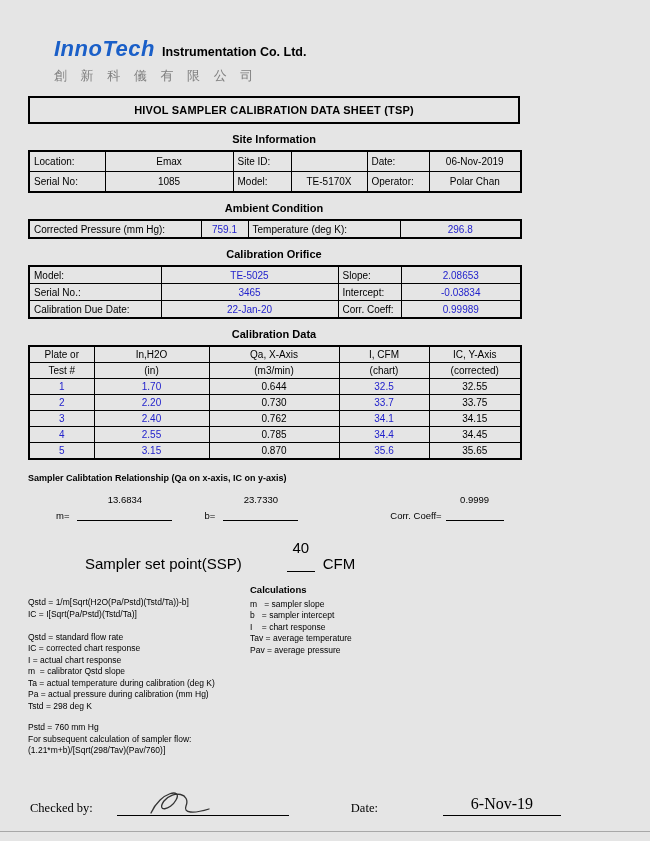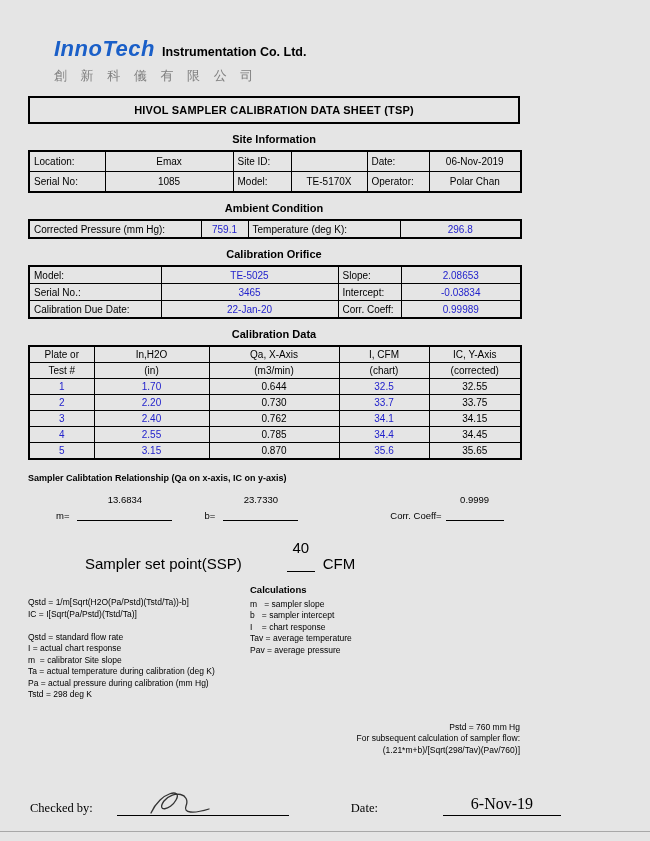--- a/index.html
+++ b/index.html
@@ -42,21 +42,21 @@
   .w28{width:28px;}
   .ssp-row{display:flex;align-items:flex-end;margin-top:18px;font-size:15px;}
 
   
   .calc-grid{display:flex;margin-top:12px;font-size:8.5px;line-height:11.5px;}
   .calc-left{width:222px;padding-top:13px;}
   .calc-right{flex:1;}
   .calc-line{white-space:pre;}
   .calc-heading{font-weight:bold;font-size:9.5px;margin-bottom:3px;}
   .calc-gap{height:11.5px;}
-  .notes{margin-top:21px;font-size:8.5px;line-height:11.5px;text-align:right;}
+  .notes{margin-top:10px;font-size:8.5px;line-height:11.5px;}
 
   
   .sign-row{position:absolute;left:30px;top:790px;width:592px;display:flex;align-items:flex-end;font-family:"Liberation Serif",serif;font-size:12.5px;gap:20px;}
   .sig-line{display:inline-block;width:172px;border-bottom:1px solid #000;position:relative;height:26px;margin-left:4px;}
   .sig-scribble{position:absolute;left:30px;bottom:-2px;}
   .date-label{margin-left:42px;}
   .date-line{display:inline-block;width:118px;border-bottom:1px solid #000;text-align:center;font-size:16px;margin-left:45px;padding-bottom:2px;}
   .bottom-rule{position:absolute;left:0;right:0;bottom:9px;height:1px;background:#a8a8a8;}
 </style>
 </head>
@@ -229,22 +229,23 @@
       <span class="uline w28" style="margin-left:45px">40</span>
       <span style="margin-left:8px">CFM</span>
     </div>
 
     <div class="calc-grid">
       <div class="calc-left">
         <div class="calc-line">Qstd = 1/m[Sqrt(H2O(Pa/Pstd)(Tstd/Ta))-b]</div>
         <div class="calc-line">IC = I[Sqrt(Pa/Pstd)(Tstd/Ta)]</div>
         <div class="calc-gap"></div>
         <div class="calc-line">Qstd = standard flow rate</div>
+        <div class="calc-line">IC = corrected chart response</div>
         <div class="calc-line">I = actual chart response</div>
-        <div class="calc-line">m  = calibrator Site slope</div>
+        <div class="calc-line">m  = calibrator Qstd slope</div>
         <div class="calc-line">Ta = actual temperature during calibration (deg K)</div>
         <div class="calc-line">Pa = actual pressure during calibration (mm Hg)</div>
         <div class="calc-line">Tstd = 298 deg K</div>
       </div>
       <div class="calc-right">
         <div class="calc-heading">Calculations</div>
         <div class="calc-line">m   = sampler slope</div>
         <div class="calc-line">b   = sampler intercept</div>
         <div class="calc-line">I    = chart response</div>
         <div class="calc-line">Tav = average temperature</div>

